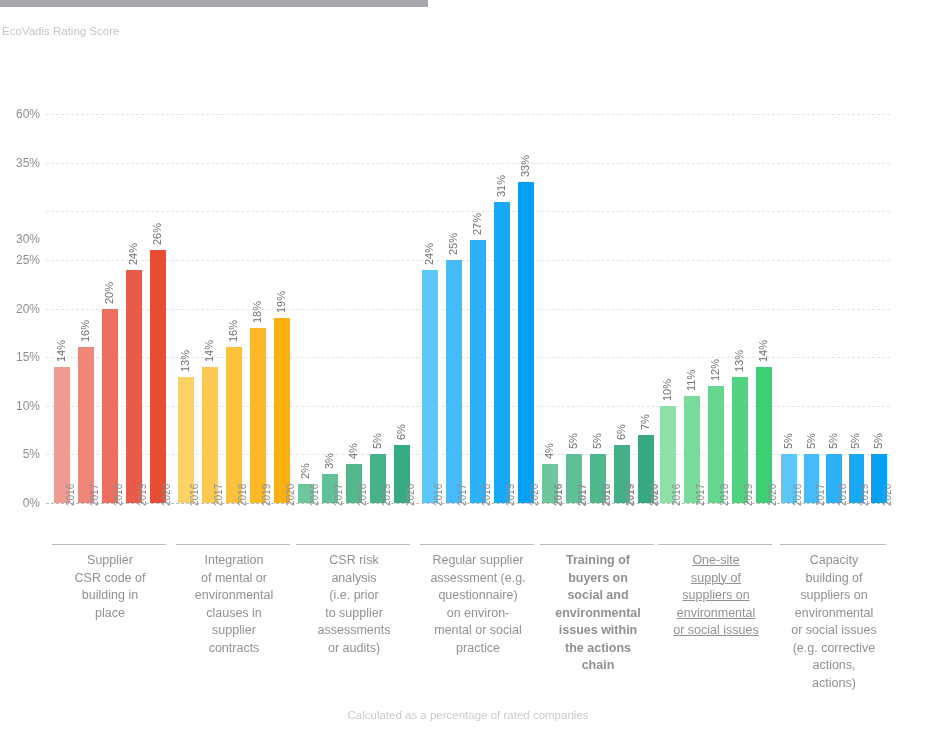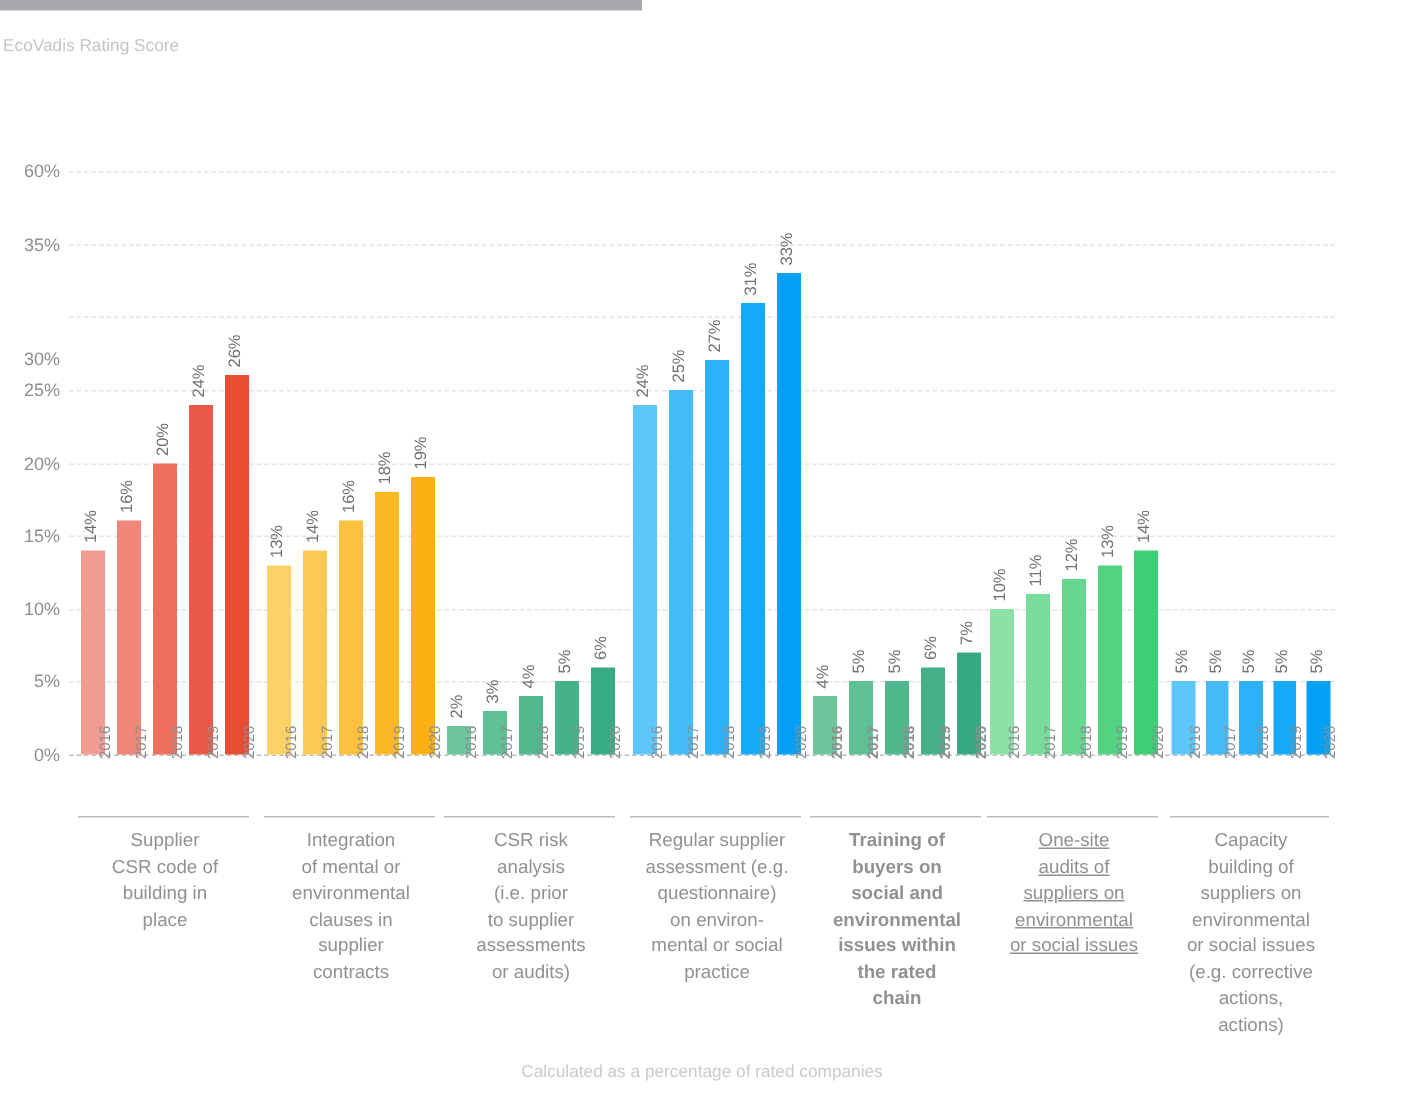--- a/index.html
+++ b/index.html
@@ -247,32 +247,32 @@
     </div>
     <div class="xgroup" style="left: 492px; width: 120px; font-weight: bold;">
       <div class="years">
         <div class="year" style="left: 16px;">2016</div>
         <div class="year" style="left: 40px;">2017</div>
         <div class="year" style="left: 64px;">2018</div>
         <div class="year" style="left: 88px;">2019</div>
         <div class="year" style="left: 112px;">2020</div>
       </div>
       <div class="divider" style="left: 2px; width: 114px;"></div>
-      <div class="catlabel" style="left: 0px; width: 120px;"><span>Training of</span><br><span>buyers on</span><br><span>social and</span><br><span>environmental</span><br><span>issues within</span><br><span>the rated</span><br><span>chain</span></div>
+      <div class="catlabel" style="left: 0px; width: 120px;"><span>Training of</span><br><span>buyers on</span><br><span>social and</span><br><span>environmental</span><br><span>issues within</span><br><span>the actions</span><br><span>chain</span></div>
     </div>
     <div class="xgroup" style="left: 610px; width: 120px;">
       <div class="years">
         <div class="year" style="left: 16px;">2016</div>
         <div class="year" style="left: 40px;">2017</div>
         <div class="year" style="left: 64px;">2018</div>
         <div class="year" style="left: 88px;">2019</div>
         <div class="year" style="left: 112px;">2020</div>
       </div>
       <div class="divider" style="left: 2px; width: 114px;"></div>
-      <div class="catlabel" style="left: 0px; width: 120px; text-decoration: underline;"><span>One-site</span><br><span>audits of</span><br><span>suppliers on</span><br><span>environmental</span><br><span>or social issues</span></div>
+      <div class="catlabel" style="left: 0px; width: 120px; text-decoration: underline;"><span>One-site</span><br><span>supply of</span><br><span>suppliers on</span><br><span>environmental</span><br><span>or social issues</span></div>
     </div>
     <div class="xgroup" style="left: 732px; width: 112px;">
       <div class="years">
         <div class="year" style="left: 15.2px;">2016</div>
         <div class="year" style="left: 37.6px;">2017</div>
         <div class="year" style="left: 60px;">2018</div>
         <div class="year" style="left: 82.4px;">2019</div>
         <div class="year" style="left: 104.8px;">2020</div>
       </div>
       <div class="divider" style="left: 2px; width: 106px;"></div>

